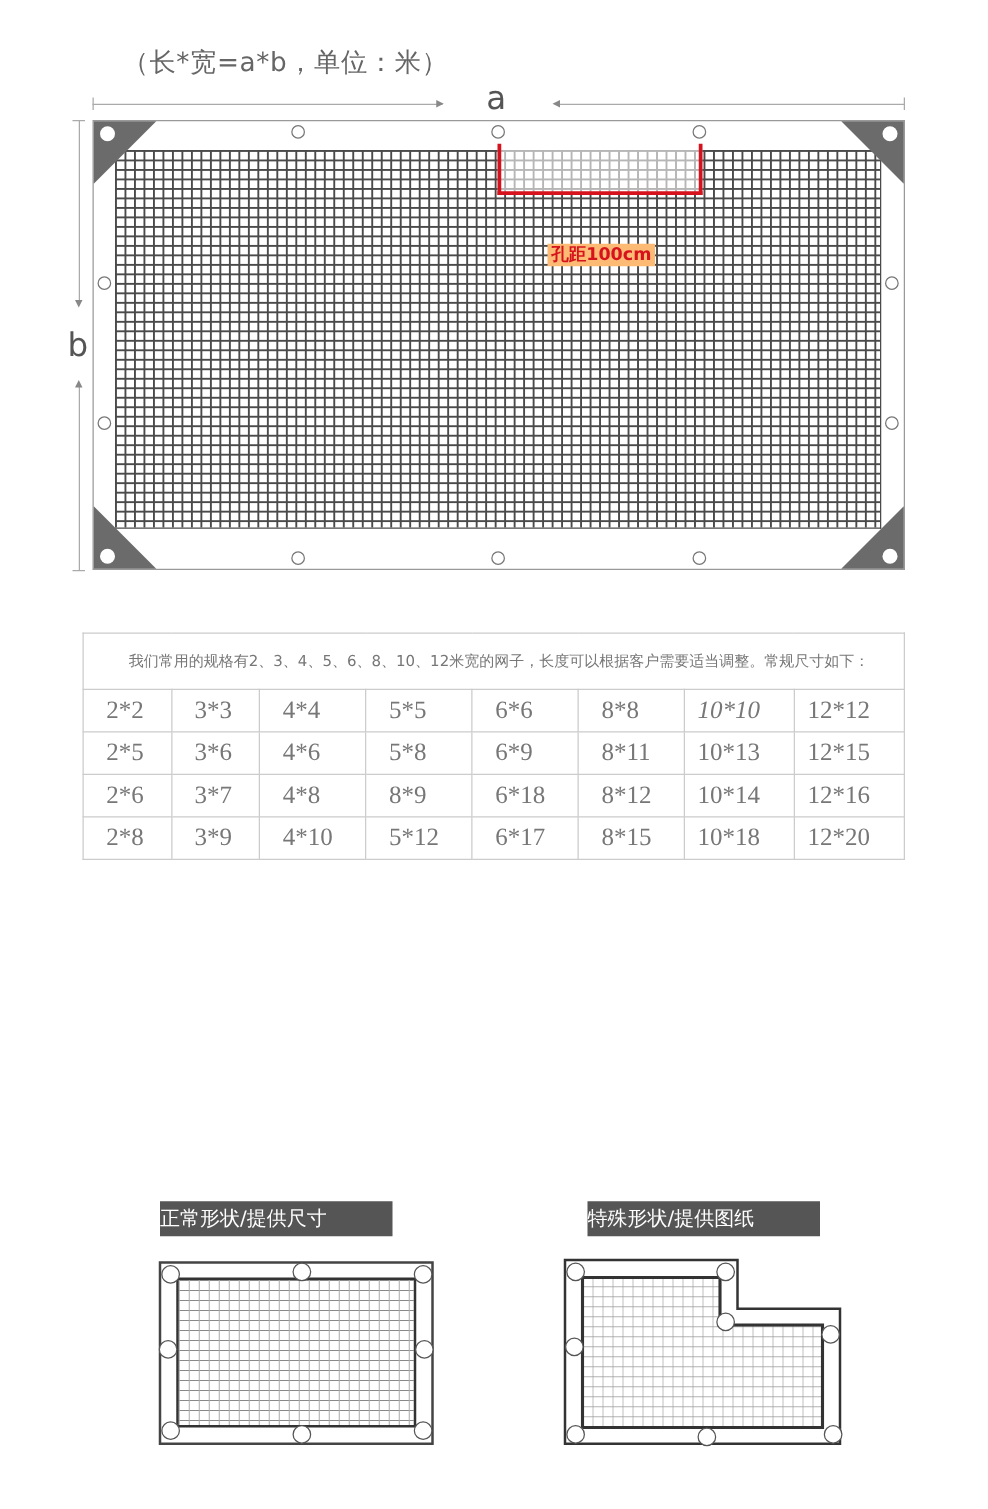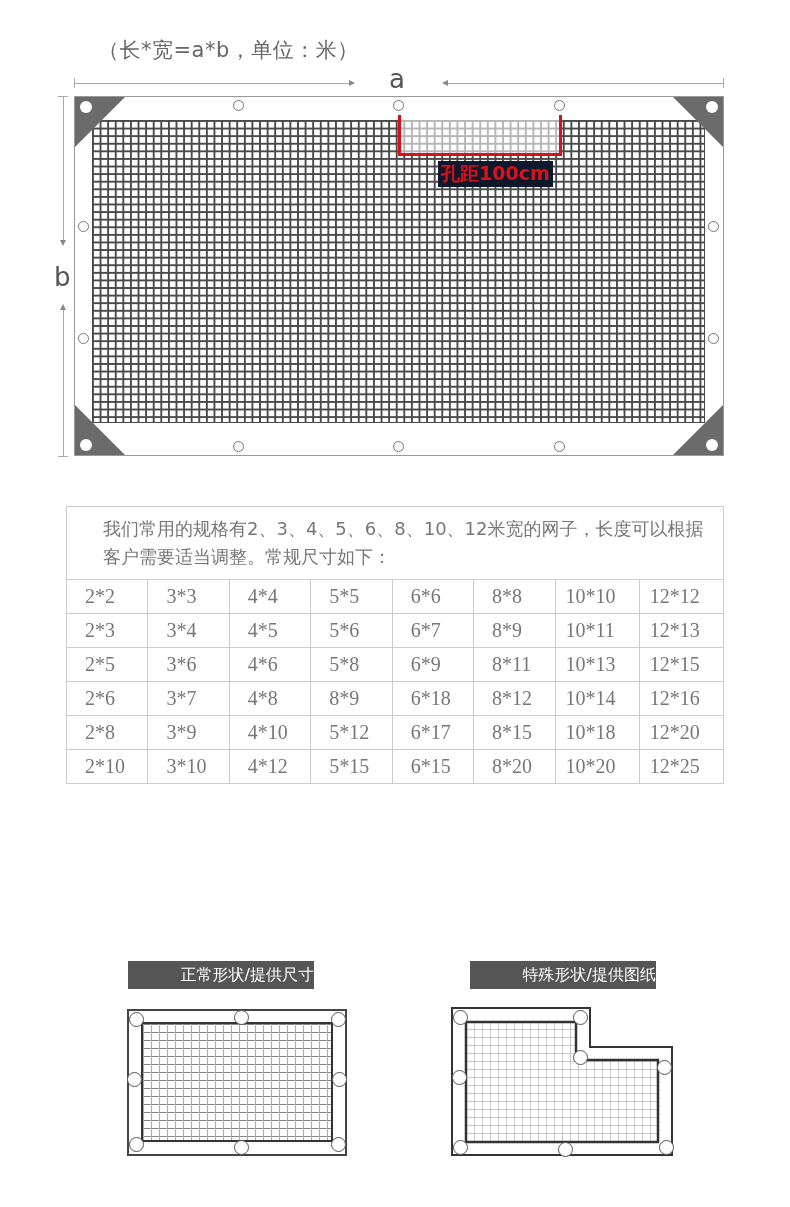--- a/index.html
+++ b/index.html
@@ -11,25 +11,25 @@
   .vline{width:1px;background:#aaa;}
   .net-frame{left:74px;top:96px;width:650px;height:360px;border:1.5px solid #999;background:#fff;box-sizing:border-box;}
   .net-grid{left:92px;top:120px;width:612px;height:302px;
     background-image:
       linear-gradient(to right,#4a4a4a 1.6px,transparent 1.6px),
       linear-gradient(to bottom,#4a4a4a 1.6px,transparent 1.6px);
     background-size:7.6px 7.6px;border-right:1.6px solid #4a4a4a;border-bottom:1.6px solid #4a4a4a;}
   .grommet{width:9px;height:9px;border:1.4px solid #777;border-radius:50%;background:#fff;}
   .corner{width:0;height:0;}
   .red-bracket{border:3.5px solid #d6131c;border-top:none;}
-  .spacing-label{color:#d6131c;font-weight:bold;font-size:19px;background:#0f172a;padding:0 3px;}
+  .spacing-label{color:#d6131c;font-weight:bold;font-size:14px;background:#fdba74;padding:0 3px;margin-top:34px;}
   .spec-table{left:66px;top:506px;width:658px;border-collapse:collapse;position:absolute;}
   .spec-table td{border:1.5px solid #ccc;height:33px;padding:0 0 0 18px;font-family:"Liberation Serif","DejaVu Serif",serif;font-size:20px;color:#777;}
-  .spec-table td.intro{font-family:"DejaVu Sans",sans-serif;font-size:18px;color:#777;padding:8px 12px 8px 36px;line-height:28px;height:auto;}
-  .pill{background:#555;color:#fff;border-radius:0;font-size:16px;text-align:right;height:28px;line-height:28px;}
+  .spec-table td.intro{font-family:"DejaVu Sans",sans-serif;font-size:12px;color:#777;padding:8px 12px 8px 36px;line-height:28px;height:auto;}
+  .pill{background:#555;color:#fff;border-radius:0;font-size:16px;text-align:left;height:28px;line-height:28px;}
   .small-frame{border:2px solid #444;background:#fff;box-sizing:border-box;}
   .small-grid{background-image:linear-gradient(to right,#aaa 1px,transparent 1px),linear-gradient(to bottom,#888 1px,transparent 1px);background-size:8px 8px;border:2.5px solid #333;box-sizing:border-box;}
   .sg{width:13px;height:13px;border:1.5px solid #555;border-radius:50%;background:#fff;}
 </style>
 </head>
 <body>
 
 <div class="abs unit-note">（长*宽=a*b，单位：米）</div>
 
 <div class="abs hline" style="left:74px;top:83px;width:280px;"></div>
@@ -82,32 +82,22 @@
       <tr>
     <td class="intro" colspan="8">我们常用的规格有2、3、4、5、6、8、10、12米宽的网子，长度可以根据客户需要适当调整。常规尺寸如下：</td>
   </tr>
   <tr>
     <td>2*2</td>
     <td>3*3</td>
     <td>4*4</td>
     <td>5*5</td>
     <td>6*6</td>
     <td>8*8</td>
-    <td style="padding-left:10px;">10*10</td>
+    <td style="padding-left:10px;font-style:italic;">10*10</td>
     <td style="padding-left:10px;">12*12</td>
-  </tr>
-  <tr>
-    <td>2*3</td>
-    <td>3*4</td>
-    <td>4*5</td>
-    <td>5*6</td>
-    <td>6*7</td>
-    <td>8*9</td>
-    <td style="padding-left:10px;">10*11</td>
-    <td style="padding-left:10px;">12*13</td>
   </tr>
   <tr>
     <td>2*5</td>
     <td>3*6</td>
     <td>4*6</td>
     <td>5*8</td>
     <td>6*9</td>
     <td>8*11</td>
     <td style="padding-left:10px;">10*13</td>
     <td style="padding-left:10px;">12*15</td>
@@ -124,30 +114,20 @@
   </tr>
   <tr>
     <td>2*8</td>
     <td>3*9</td>
     <td>4*10</td>
     <td>5*12</td>
     <td>6*17</td>
     <td>8*15</td>
     <td style="padding-left:10px;">10*18</td>
     <td style="padding-left:10px;">12*20</td>
-  </tr>
-  <tr>
-    <td>2*10</td>
-    <td>3*10</td>
-    <td>4*12</td>
-    <td>5*15</td>
-    <td>6*15</td>
-    <td>8*20</td>
-    <td style="padding-left:10px;">10*20</td>
-    <td style="padding-left:10px;">12*25</td>
   </tr>
 </tbody>
   </table>
 
 <div class="abs pill" style="left:128px;top:961px;width:186px;">正常形状/提供尺寸</div>
 <div class="abs small-frame" style="left:127px;top:1009px;width:220px;height:147px;"></div>
 <div class="abs small-grid" style="left:141px;top:1022px;width:192px;height:120px;"></div>
 <div class="abs sg" style="left:129px;top:1012px;"></div>
 <div class="abs sg" style="left:234px;top:1010px;"></div>
 <div class="abs sg" style="left:331px;top:1012px;"></div>

